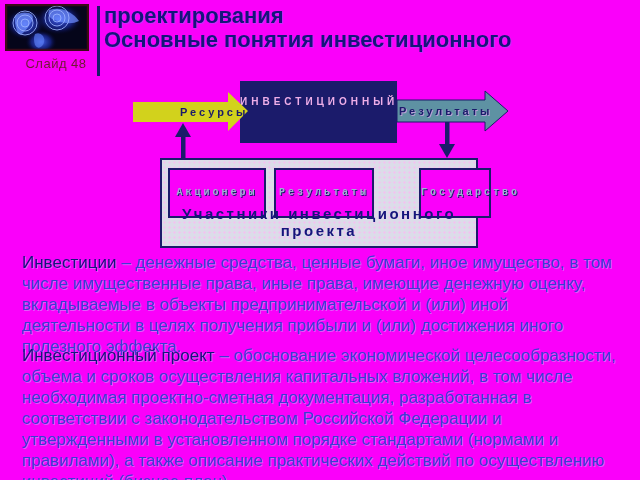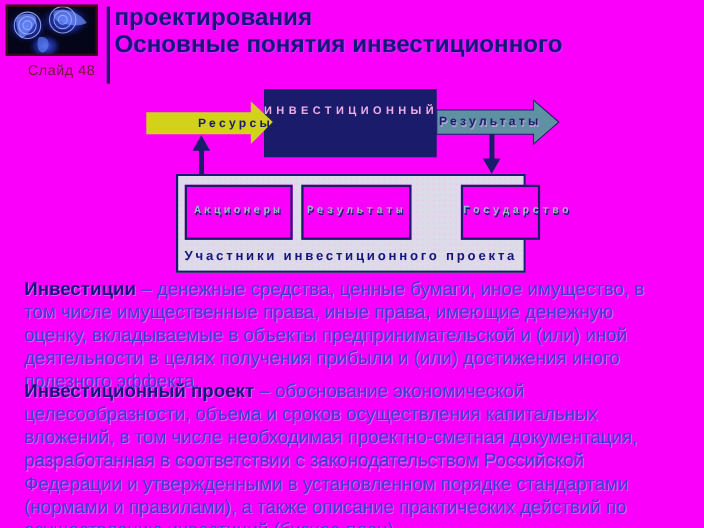--- a/index.html
+++ b/index.html
@@ -57,32 +57,32 @@
     color:var(--label-light);font-size:10px;font-weight:bold;letter-spacing:3px;
     text-align:center;line-height:45px;
     text-shadow:1px 1px 0 var(--navy);
     font-family:Liberation Mono, monospace;
   }
   .pbox-0{left:6px;width:98px;}
   .pbox-1{left:112px;width:100px;}
   .pbox-2{left:216px;width:72px;margin-left:41px;}
   .participants-caption{
     position:absolute;left:0;bottom:7px;width:100%;text-align:center;
-    color:var(--title-navy);font-size:12px;font-weight:bold;letter-spacing:2.5px;
+    color:var(--title-navy);font-size:15px;font-weight:bold;letter-spacing:2.5px;
   }
 
   
   .definition{
     position:absolute;left:22px;width:594px;
     font-size:17px;line-height:21px;color:var(--body-blue);
     text-shadow:1px 1px 0 rgba(200,200,255,0.45);
   }
   .def-1{top:252px;}
   .def-2{top:345px;}
-  .definition .term{font-weight:bold;color:var(--title-navy);margin-right:5px;}
+  .definition .term{font-weight:normal;color:var(--title-navy);margin-right:5px;}
 </style>
 </head>
 <body>
 
 <div class="slide">
 
   <svg class="world-img" viewBox="0 0 84 47" xmlns="http://www.w3.org/2000/svg">
     <defs>
       <radialGradient id="glow" cx="50%" cy="50%" r="50%">
         <stop offset="0%" stop-color="#4a6cff" stop-opacity="0.95"></stop>

